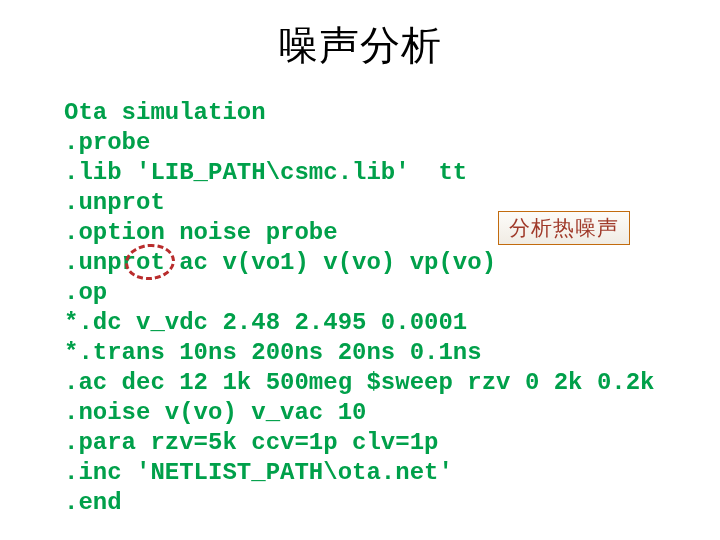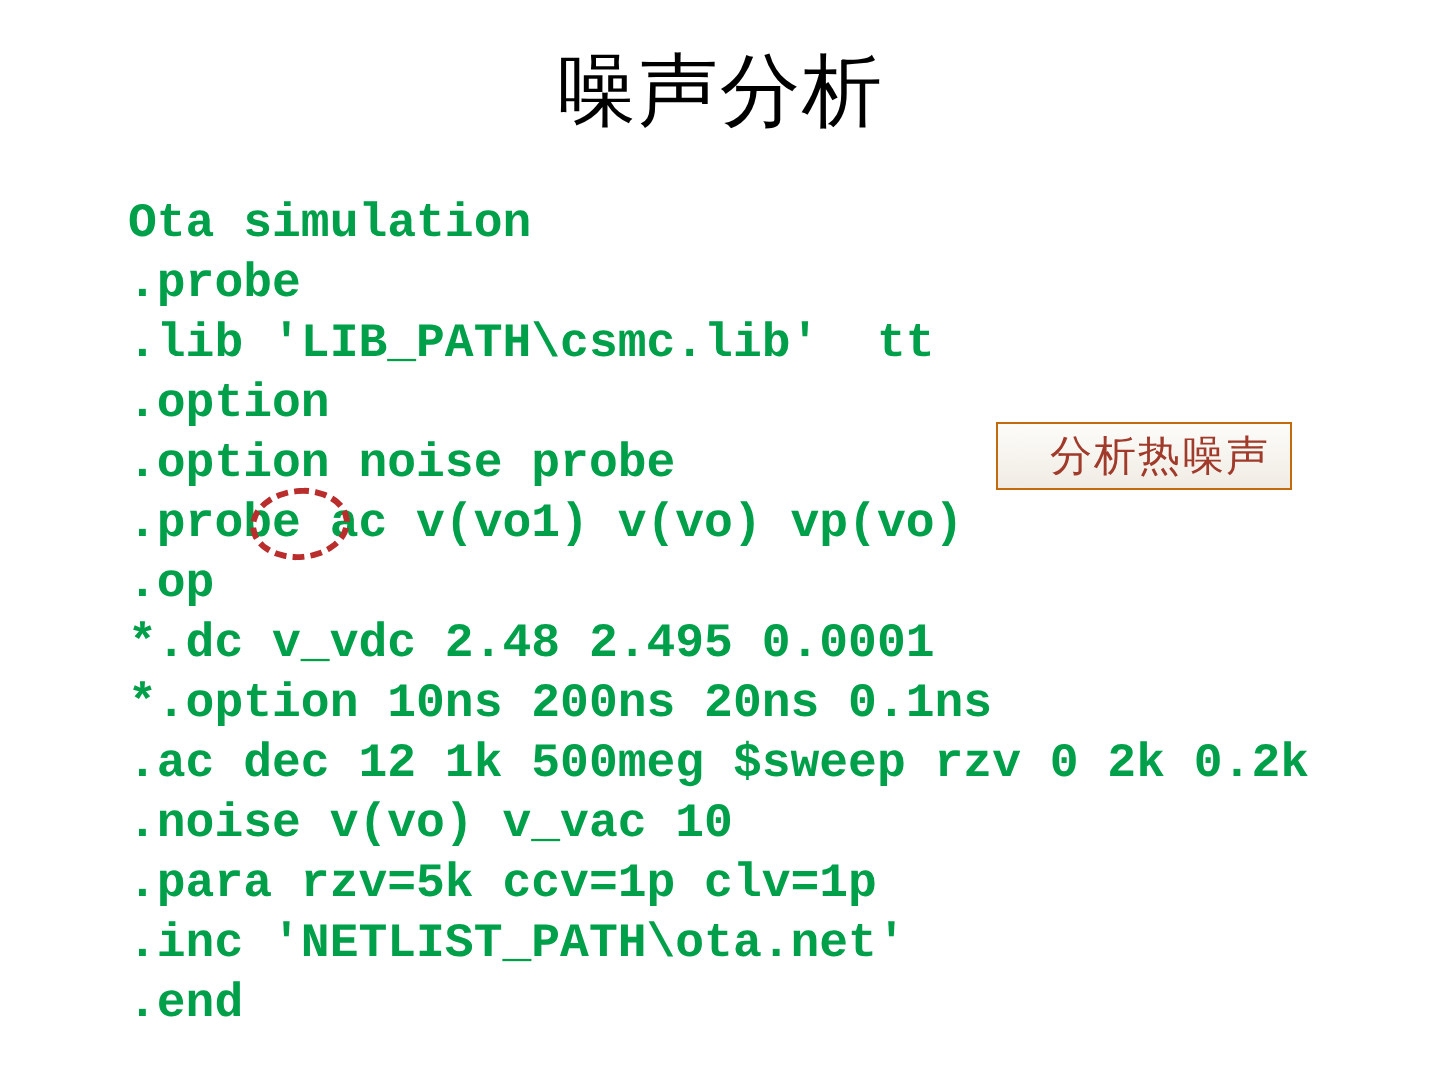--- a/index.html
+++ b/index.html
@@ -40,21 +40,21 @@
     white-space: pre;
   }
   .callout {
     position: absolute;
     left: 498px;
     top: 211px;
     border: 1px solid #c26b0e;
     background: linear-gradient(#fdfcf9, #f0ece4);
     font-size: 21px;
     color: #a03a2a;
-    padding: 2px 10px 2px 26px;
+    padding: 2px 10px 2px 10px;
     font-family: Liberation Sans, sans-serif;
     letter-spacing: 1px;
   }
   .circle {
     position: absolute;
     left: 125px;
     top: 244px;
     width: 50px;
     height: 36px;
     border: 3px dashed #b92d2d;
@@ -66,26 +66,26 @@
 </head>
 <body>
 
 <div class="slide">
 
   <div class="title">噪声分析</div>
 
   <div class="code-block"><span>Ota simulation</span>
 <span>.probe</span>
 <span>.lib 'LIB_PATH\csmc.lib'  tt</span>
-<span>.option</span>
+<span>.unprot</span>
 <span>.option noise probe</span>
-<span>.probe ac v(vo1) v(vo) vp(vo)</span>
+<span>.unprot ac v(vo1) v(vo) vp(vo)</span>
 <span>.op</span>
 <span>*.dc v_vdc 2.48 2.495 0.0001</span>
-<span>*.option 10ns 200ns 20ns 0.1ns</span>
+<span>*.trans 10ns 200ns 20ns 0.1ns</span>
 <span>.ac dec 12 1k 500meg $sweep rzv 0 2k 0.2k</span>
 <span>.noise v(vo) v_vac 10</span>
 <span>.para rzv=5k ccv=1p clv=1p</span>
 <span>.inc 'NETLIST_PATH\ota.net'</span>
 <span>.end</span></div>
 
   <div class="callout">分析热噪声</div>
 
   <div class="circle"></div>
 

